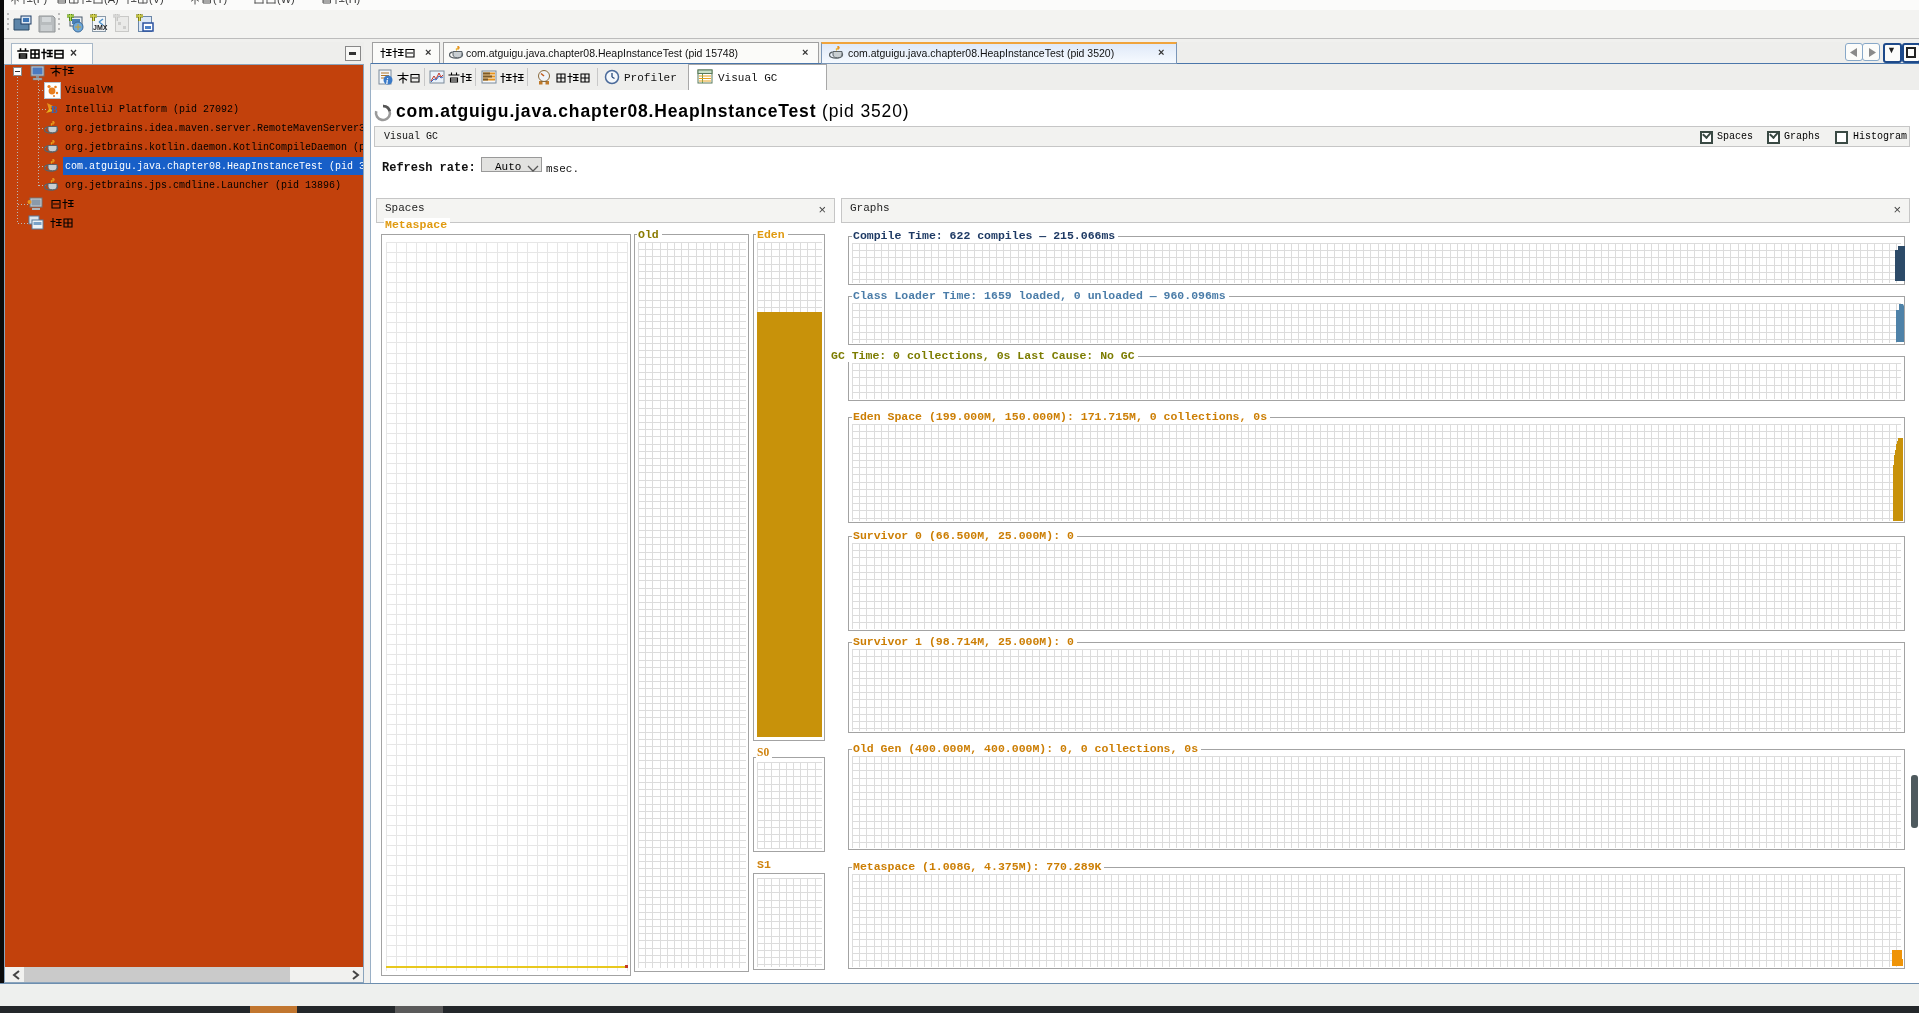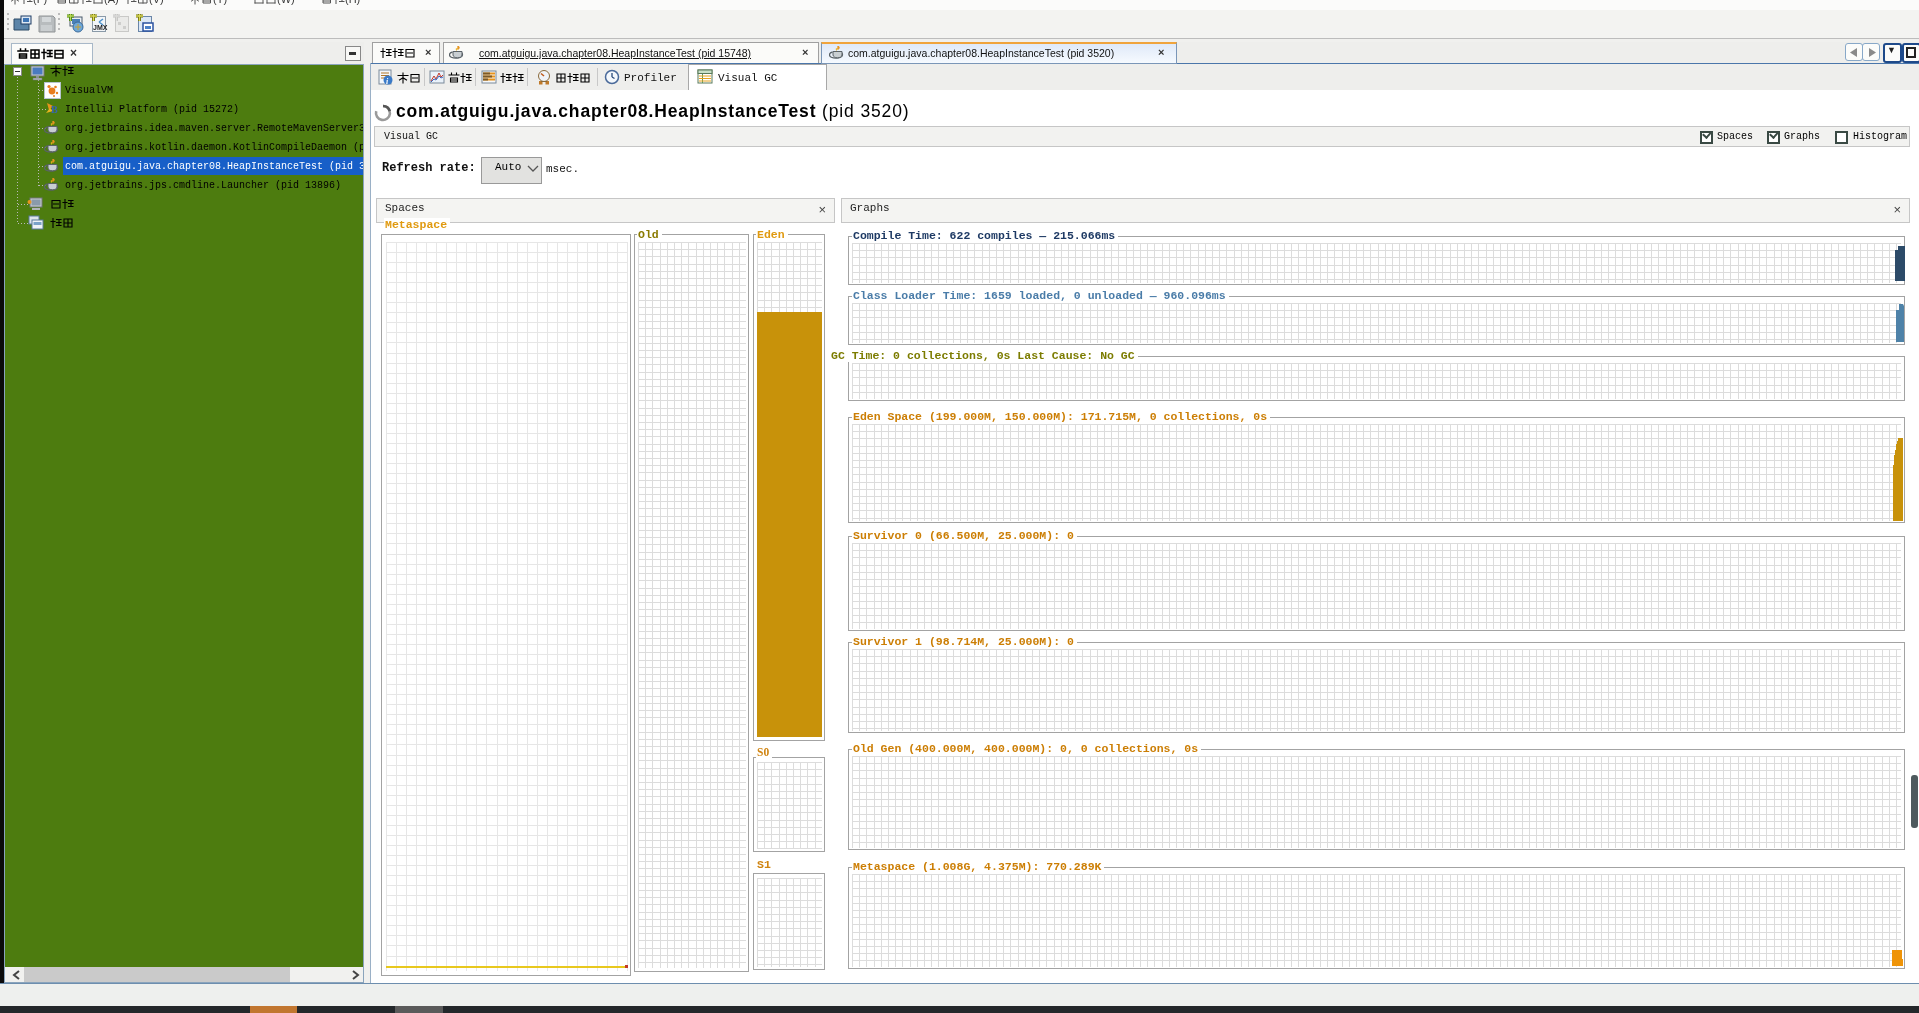--- a/index.html
+++ b/index.html
@@ -153,21 +153,21 @@
           <use href="#s3"></use>
         </svg><svg class="cj">
           <use href="#s1"></use>
         </svg></span>
     <span class="abs" style="left:58px;top:2px;font-size:12px;font-weight:bold;color:#333">×</span>
   </div>
   <div class="abs" style="left:341px;top:4px;width:14px;height:13px;border:1px solid #888;background:#f8f8f6;">
       <div class="abs" style="left:3px;top:5px;width:7px;height:3px;background:#333;"></div>
     </div>
 
-  <div class="abs" style="left:0;top:22px;width:360px;height:919px;background:#4d7c0f;border:1px solid #8aa4bc;box-sizing:border-box;overflow:hidden;" id="tree">
+  <div class="abs" style="left:0;top:22px;width:360px;height:919px;background:#c2410c;border:1px solid #8aa4bc;box-sizing:border-box;overflow:hidden;" id="tree">
 
     <div class="abs" style="left:12px;top:12px;width:1px;height:146px;background-image:repeating-linear-gradient(to bottom,#b8b8b8 0 1px,transparent 1px 3px);"></div>
     <div class="abs" style="left:33px;top:15px;width:1px;height:107px;background-image:repeating-linear-gradient(to bottom,#b8b8b8 0 1px,transparent 1px 3px);"></div>
     <div class="abs" style="left:13px;top:139px;width:10px;height:1px;background-image:repeating-linear-gradient(to right,#b8b8b8 0 1px,transparent 1px 3px);"></div>
     <div class="abs" style="left:13px;top:158px;width:10px;height:1px;background-image:repeating-linear-gradient(to right,#b8b8b8 0 1px,transparent 1px 3px);"></div>
     <div class="abs" style="left:34px;top:25px;width:8px;height:1px;background-image:repeating-linear-gradient(to right,#b8b8b8 0 1px,transparent 1px 3px);"></div>
       <div class="abs" style="left:34px;top:44px;width:8px;height:1px;background-image:repeating-linear-gradient(to right,#b8b8b8 0 1px,transparent 1px 3px);"></div>
       <div class="abs" style="left:34px;top:63px;width:8px;height:1px;background-image:repeating-linear-gradient(to right,#b8b8b8 0 1px,transparent 1px 3px);"></div>
       <div class="abs" style="left:34px;top:82px;width:8px;height:1px;background-image:repeating-linear-gradient(to right,#b8b8b8 0 1px,transparent 1px 3px);"></div>
       <div class="abs" style="left:34px;top:101px;width:8px;height:1px;background-image:repeating-linear-gradient(to right,#b8b8b8 0 1px,transparent 1px 3px);"></div>
@@ -197,21 +197,21 @@
         <circle cx="13" cy="11" r="1.2" fill="#e87d1e"></circle>
         <circle cx="10" cy="14" r="1" fill="#e87d1e"></circle>
       </svg>
     <span class="abs mono trow" style="left:60px;top:20px;font-size:10px;">VisualVM</span>
 
     <svg class="abs" style="left:39px;top:36px" width="17" height="17">
         <path d="M3 2l6 3-4 4z" fill="#e8941e"></path>
         <path d="M2 12l4-5 3 3z" fill="#e8b41e"></path>
         <text x="7" y="12" font-size="10" font-weight="bold" fill="#3a66b0" font-family="Liberation Serif">B</text>
       </svg>
-    <span class="abs mono trow" style="left:60px;top:39px;font-size:10px;">IntelliJ Platform (pid 15272)</span>
+    <span class="abs mono trow" style="left:60px;top:39px;font-size:10px;">IntelliJ Platform (pid 27092)</span>
 
     <svg class="abs" style="left:39px;top:55px" width="17" height="17">
         <use href="#cup"></use>
       </svg>
     <span class="abs mono trow" style="left:60px;top:58px;font-size:10px;">org.jetbrains.idea.maven.server.RemoteMavenServer3</span>
     <svg class="abs" style="left:39px;top:74px" width="17" height="17">
         <use href="#cup"></use>
       </svg>
     <span class="abs mono trow" style="left:60px;top:77px;font-size:10px;">org.jetbrains.kotlin.daemon.KotlinCompileDaemon (p</span>
     <div class="abs" style="left:58px;top:92px;width:302px;height:18px;background:#175fc8;"></div>
@@ -271,21 +271,21 @@
         </svg><svg class="cj">
           <use href="#s1"></use>
         </svg></span>
     <span class="abs" style="left:52px;top:3px;font-size:11px;font-weight:bold;color:#333">×</span>
   </div>
 
   <div class="abs" style="left:72px;top:0px;width:376px;height:21px;background:#fbfbf9;border:1px solid #a0a0a0;border-bottom:none;box-sizing:border-box;">
     <svg class="abs" style="left:5px;top:2px" width="17" height="17">
         <use href="#cup"></use>
       </svg>
-    <span class="abs" style="left:35px;top:4px;font-size:10.5px;color:#111;white-space:pre;text-decoration:underline;">com.atguigu.java.chapter08.HeapInstanceTest (pid 15748)</span>
+    <span class="abs" style="left:22px;top:4px;font-size:10.5px;color:#111;white-space:pre;">com.atguigu.java.chapter08.HeapInstanceTest (pid 15748)</span>
     <span class="abs" style="left:358px;top:3px;font-size:11px;font-weight:bold;color:#333">×</span>
   </div>
 
   <div class="abs" style="left:450px;top:0px;width:356px;height:21.5px;background:linear-gradient(#dfe9f8,#f6faff);border:1px solid #7a96b8;border-top:2.5px solid #f0a43c;box-sizing:border-box;">
     <svg class="abs" style="left:7px;top:1px" width="17" height="17">
         <use href="#cup"></use>
       </svg>
     <span class="abs" style="left:26px;top:3px;font-size:10.5px;color:#111;white-space:pre;">com.atguigu.java.chapter08.HeapInstanceTest (pid 3520)</span>
     <span class="abs" style="left:336px;top:2px;font-size:11px;font-weight:bold;color:#333">×</span>
   </div>
@@ -385,21 +385,21 @@
       <span class="abs mono" style="left:9px;top:4px;font-size:10px;color:#111;">Visual GC</span>
       <div class="abs cb" style="left:1325px;top:4px;"></div>
         <span class="abs mono" style="left:1342px;top:4px;font-size:10px;">Spaces</span>
       <div class="abs cb" style="left:1392px;top:4px;"></div>
         <span class="abs mono" style="left:1409px;top:4px;font-size:10px;">Graphs</span>
       <div class="abs cbe" style="left:1460px;top:4px;"></div>
         <span class="abs mono" style="left:1478px;top:4px;font-size:10px;">Histogram</span>
     </div>
 
     <span class="abs mono" style="left:11px;top:71px;font-size:12px;font-weight:bold;color:#111;">Refresh rate:</span>
-    <div class="abs" style="left:110px;top:67px;width:61px;height:27px;background:#e2e2e0;border:1px solid #999;box-sizing:border-box;">
+    <div class="abs" style="left:110px;top:67px;width:61px;height:15px;background:#e2e2e0;border:1px solid #999;box-sizing:border-box;">
       <span class="abs mono" style="left:13px;top:3px;font-size:11px;">Auto</span>
       <svg class="abs" style="left:45px;top:7px" width="12" height="7">
           <path d="M1 1l5 5 5-5" fill="none" stroke="#555" stroke-width="1.3"></path>
         </svg>
     </div>
     <span class="abs mono" style="left:175px;top:73px;font-size:11px;color:#111;">msec.</span>
 
     <div class="phead" style="left:5px;top:108px;width:457px;height:23px;">
         <span class="abs mono" style="left:8px;top:3px;">Spaces</span>
         <span class="phx">×</span>

